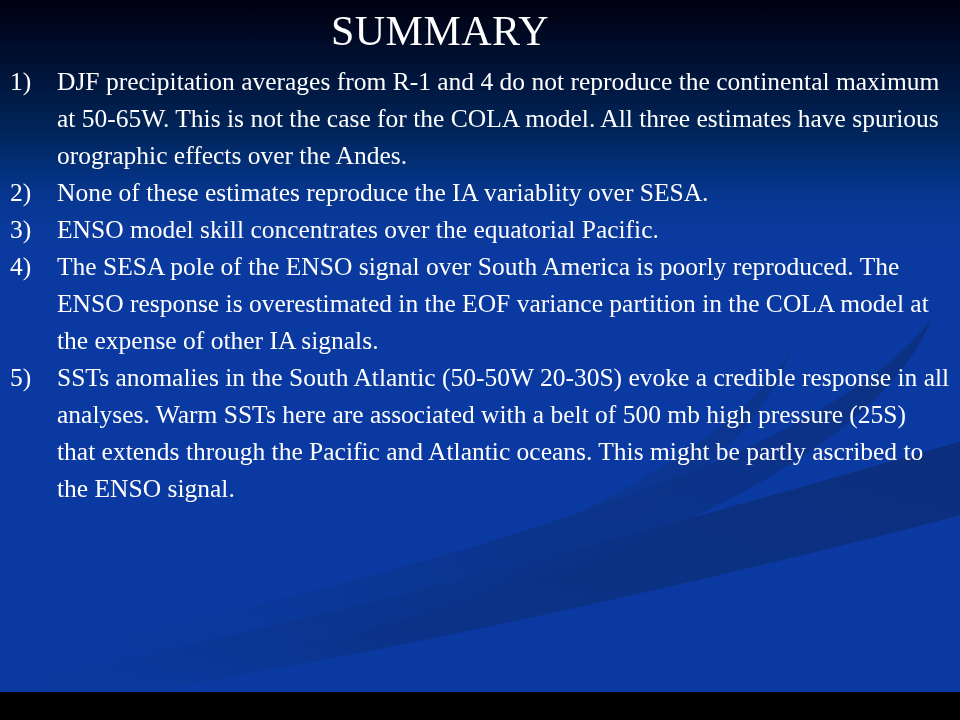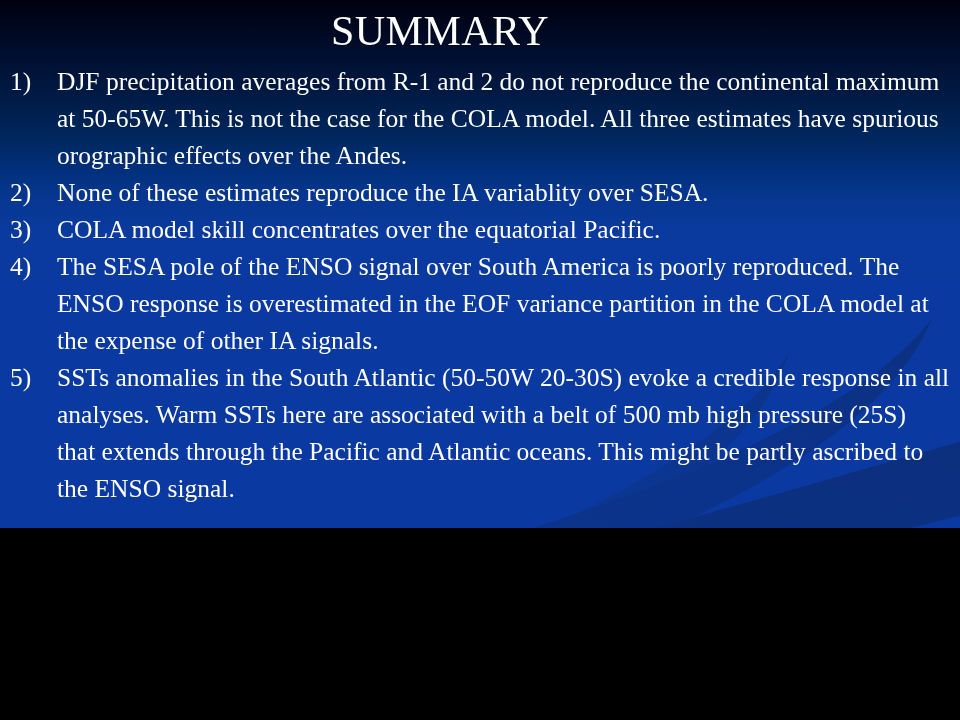--- a/index.html
+++ b/index.html
@@ -5,21 +5,21 @@
 <style>
   html, body {
     margin: 0;
     padding: 0;
     background: #000;
   }
 
   #slide {
     position: relative;
     width: 960px;
-    height: 528px;
+    height: 692px;
     overflow: hidden;
     background: #ef4444;
     font-family: "Liberation Serif", "DejaVu Serif", serif;
     -webkit-font-smoothing: antialiased;
   }
 
   
   #bg-gradient {
     position: absolute;
     left: 0; top: 0;
@@ -128,31 +128,31 @@
     <path d="M 150 648 C 330 614 520 552 650 474 C 730 426 772 384 790 350
              C 774 404 726 458 650 510 C 520 598 330 646 150 664 Z" fill="url(#swooshGrad3)"></path>
   </svg>
 
   <div id="title">SUMMARY</div>
 
   <div id="bullets">
 
     <div class="bullet">
       <span class="bullet-marker">1)</span>
-      <span class="bullet-text">DJF precipitation averages from R-1 and 2 do not reproduce the continental maximum at 50-65W. This is not the case for the COLA model. All three estimates have spurious orographic effects over the Andes.</span>
+      <span class="bullet-text">DJF precipitation averages from R-1 and 4 do not reproduce the continental maximum at 50-65W. This is not the case for the COLA model. All three estimates have spurious orographic effects over the Andes.</span>
     </div>
 
     <div class="bullet">
       <span class="bullet-marker">2)</span>
       <span class="bullet-text">None of these estimates reproduce the IA variablity over SESA.</span>
     </div>
 
     <div class="bullet">
       <span class="bullet-marker">3)</span>
-      <span class="bullet-text">COLA model skill concentrates over the equatorial Pacific.</span>
+      <span class="bullet-text">ENSO model skill concentrates over the equatorial Pacific.</span>
     </div>
 
     <div class="bullet">
       <span class="bullet-marker">4)</span>
       <span class="bullet-text">The SESA pole of the ENSO signal over South America is poorly reproduced. The ENSO response is overestimated in the EOF variance partition in the COLA model at the expense of other IA signals.</span>
     </div>
 
     <div class="bullet">
       <span class="bullet-marker">5)</span>
       <span class="bullet-text">SSTs anomalies in the South Atlantic (50-50W 20-30S) evoke a credible response in all analyses. Warm SSTs here are associated with a belt of 500 mb high pressure (25S) that extends through the Pacific and Atlantic oceans. This might be partly ascribed to the ENSO signal.</span>

